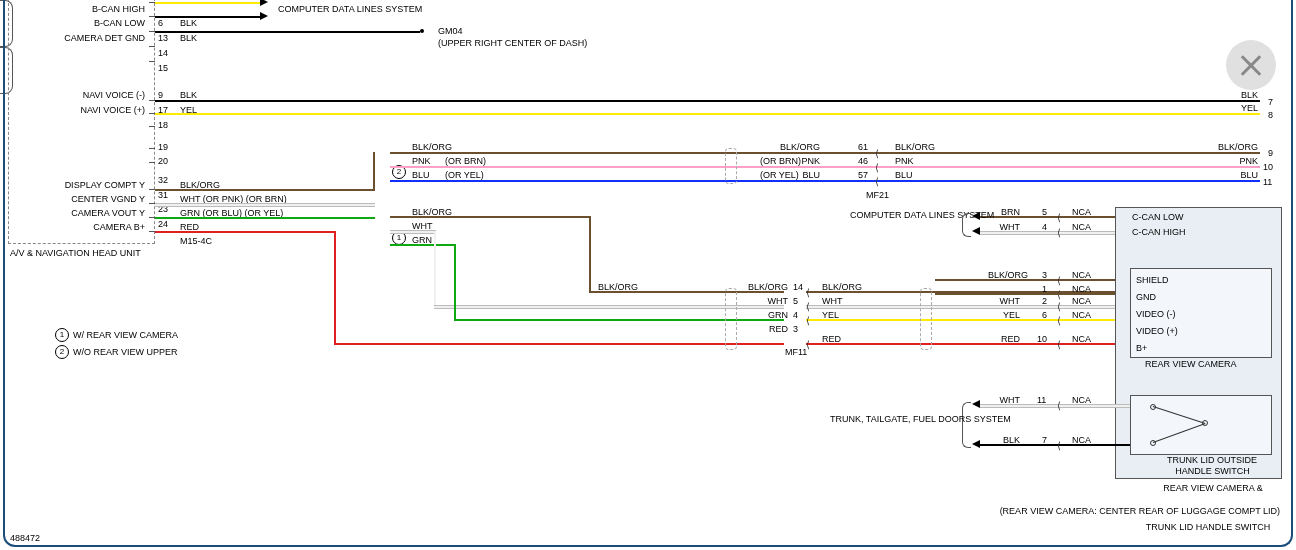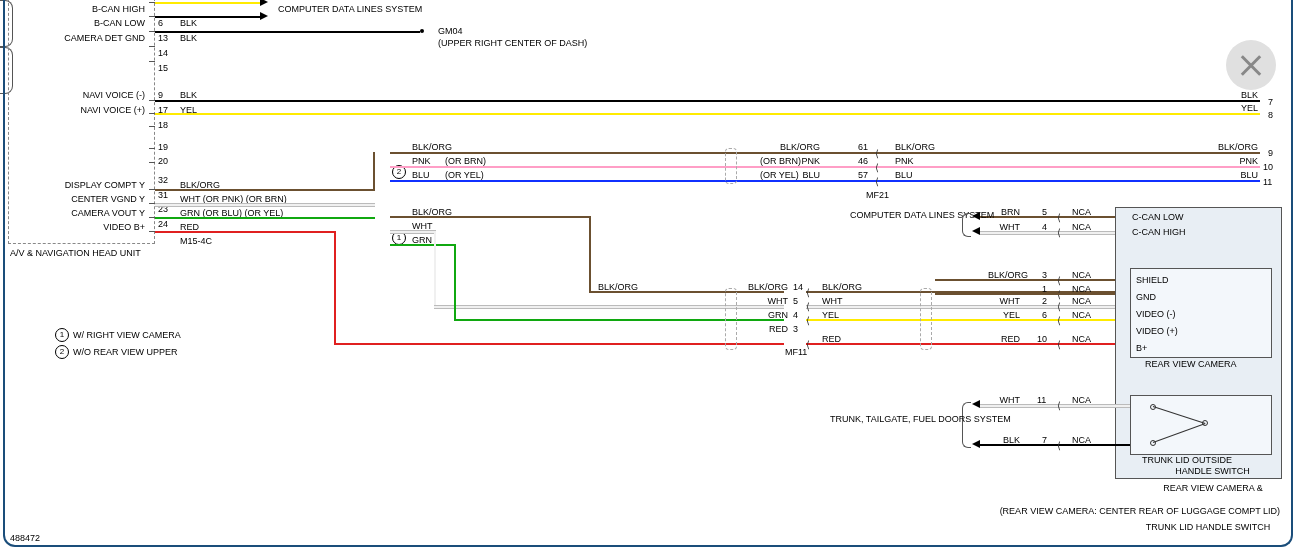--- a/index.html
+++ b/index.html
@@ -63,21 +63,21 @@
 <div class="lbl" style="left:158px;top:156px">20</div>
 <div class="lbl lbl-r" style="left:20px;top:180px;width:125px">DISPLAY COMPT Y</div>
 <div class="lbl" style="left:158px;top:175px">32</div>
 <div class="lbl" style="left:180px;top:180px">BLK/ORG</div>
 <div class="lbl lbl-r" style="left:20px;top:194px;width:125px">CENTER VGND Y</div>
 <div class="lbl" style="left:158px;top:190px">31</div>
 <div class="lbl" style="left:180px;top:194px">WHT (OR PNK)   (OR BRN)</div>
 <div class="lbl lbl-r" style="left:20px;top:208px;width:125px">CAMERA VOUT Y</div>
 <div class="lbl" style="left:158px;top:204px">23</div>
 <div class="lbl" style="left:180px;top:208px">GRN (OR BLU)   (OR YEL)</div>
-<div class="lbl lbl-r" style="left:40px;top:222px;width:105px">VIDEO B+</div>
+<div class="lbl lbl-r" style="left:40px;top:222px;width:105px">CAMERA B+</div>
 <div class="lbl" style="left:158px;top:219px">24</div>
 <div class="lbl" style="left:180px;top:222px">RED</div>
 <div class="lbl" style="left:180px;top:236px">M15-4C</div>
 
 <div class="clr-line yel" style="left:155px;top:2px;width:105px"></div>
 <div class="arrow arrow-r" style="left:260px;top:-2px"></div>
 <div class="clr-line blk" style="left:155px;top:16px;width:105px"></div>
 <div class="arrow arrow-r" style="left:260px;top:12px"></div>
 <div class="lbl" style="left:278px;top:4px;width:110px">COMPUTER DATA LINES SYSTEM</div>
 
@@ -257,29 +257,29 @@
 <div class="bracket" style="left:962px;top:402px;height:44px;width:8px;border-radius:6px 0 0 6px"></div>
 <div class="lbl lbl-r" style="left:830px;top:414px;width:125px">TRUNK, TAILGATE, FUEL DOORS SYSTEM</div>
 
 <div style="position:absolute;left:1150px;top:404px;width:70px;height:40px">
   <div style="position:absolute;left:0;top:0;width:4px;height:4px;border:1px solid #333;border-radius:50%"></div>
   <div style="position:absolute;left:0;top:36px;width:4px;height:4px;border:1px solid #333;border-radius:50%"></div>
   <div style="position:absolute;left:52px;top:16px;width:4px;height:4px;border:1px solid #333;border-radius:50%"></div>
   <div style="position:absolute;left:3px;top:2px;width:55px;height:1px;background:#333;transform-origin:left;transform:rotate(18deg)"></div>
   <div style="position:absolute;left:3px;top:38px;width:55px;height:1px;background:#333;transform-origin:left;transform:rotate(-20deg)"></div>
 </div>
-<div class="lbl" style="left:1142px;top:455px;text-align:left;width:115px">TRUNK LID OUTSIDE</div>
+<div class="lbl" style="left:1142px;top:455px;text-align:right;width:115px">TRUNK LID OUTSIDE</div>
 <div class="lbl" style="left:1155px;top:466px;text-align:center;width:115px">HANDLE SWITCH</div>
 
 <div class="lbl" style="left:1143px;top:483px;text-align:center;width:140px">REAR VIEW CAMERA &amp;</div>
 <div class="lbl" style="left:1128px;top:522px;text-align:center;width:160px">TRUNK LID HANDLE SWITCH</div>
 <div class="lbl lbl-r" style="left:940px;top:506px;width:340px">(REAR VIEW CAMERA: CENTER REAR OF LUGGAGE COMPT LID)</div>
 
 <div class="circle-num" style="left:55px;top:328px">1</div>
-<div class="lbl" style="left:73px;top:330px">W/ RIGHT VIEW CAMERA</div>
+<div class="lbl" style="left:73px;top:330px">W/ REAR VIEW CAMERA</div>
 <div class="circle-num" style="left:55px;top:345px">2</div>
 <div class="lbl" style="left:73px;top:347px">W/O REAR VIEW UPPER</div>
 
 <div class="lbl" style="left:10px;top:533px">488472</div>
 
 <div class="pin-tick" style="left:149px;top:2px"></div>
 <div class="pin-tick" style="left:149px;top:16px"></div>
 <div class="pin-tick" style="left:149px;top:31px"></div>
 <div class="pin-tick" style="left:149px;top:46px"></div>
 <div class="pin-tick" style="left:149px;top:61px"></div>

